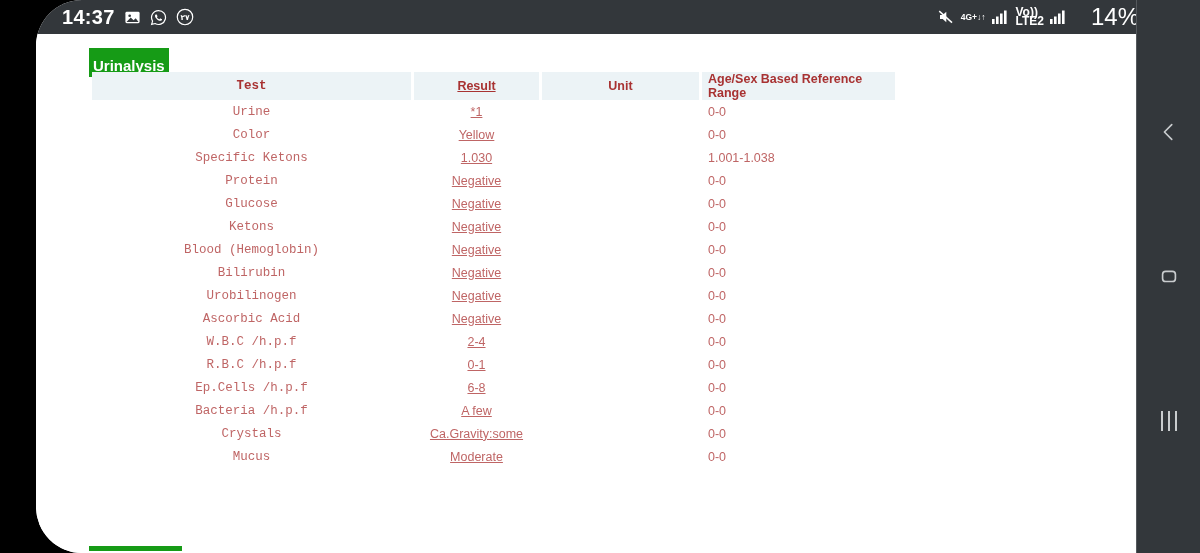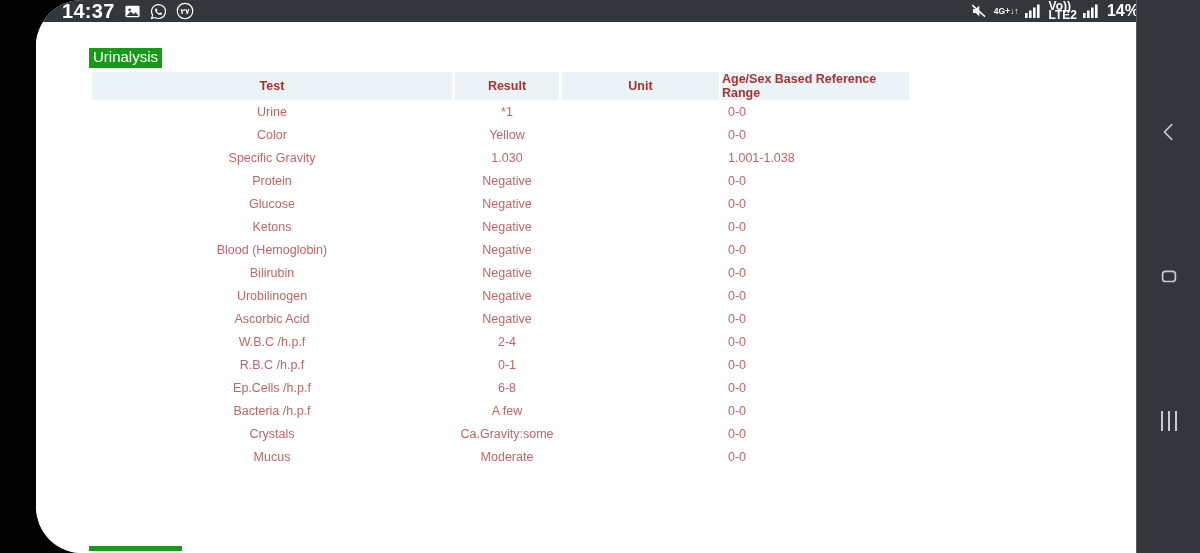--- a/index.html
+++ b/index.html
@@ -22,21 +22,21 @@
     border-bottom-left-radius: 46px;
     overflow: hidden;
     background: #ffffff;
   }
 
   
   #status-bar {
     position: absolute;
     left: 0; top: 0;
     width: 1164px;
-    height: 22px;
+    height: 34px;
     background: #33373b;
     color: #ffffff;
     display: flex;
     align-items: center;
     justify-content: space-between;
     padding: 0 8px 0 26px;
     box-sizing: border-box;
   }
   #status-left {
     display: flex;
@@ -67,45 +67,45 @@
   }
   .volte {
     display: flex;
     flex-direction: column;
     align-items: flex-start;
     font-size: 12px;
     font-weight: bold;
     line-height: 9px;
   }
   .battery-pct {
-    font-size: 16px;
-    font-weight: bold;
+    font-size: 24px;
+    font-weight: normal;
     line-height: 1;
-    margin-left: 0;
+    margin-left: 17px;
   }
 
   
   #content {
     position: absolute;
     left: 0;
     top: 34px;
     width: 1100px;
     height: 519px;
     background: #ffffff;
   }
 
   #section-title {
     position: absolute;
     left: 53px;
     top: 14px;
     background: #169b16;
     color: #ffffff;
     font-size: 15px;
-    font-weight: normal;
-    padding: 1px 4px 3px 4px;
+    font-weight: bold;
+    padding: 10px 4px 3px 4px;
     line-height: 16px;
   }
 
   
   #result-table {
     position: absolute;
     left: 53px;
     top: 38px;
     width: 777px;
     border-collapse: separate;
@@ -115,34 +115,34 @@
   #result-table th {
     background: #ecf3f6;
     color: #a83232;
     font-size: 12.5px;
     font-weight: bold;
     height: 19px;
     padding: 0;
     text-align: center;
     vertical-align: middle;
   }
-  #result-table th.col-range { text-align: left; }
+  #result-table th.col-range { text-align: left; padding-left: 6px; }
   #result-table td {
     color: #bf6565;
     font-size: 12.5px;
     height: 23px;
     padding: 0;
     text-align: center;
     vertical-align: middle;
     font-weight: normal;
   }
   #result-table td.col-range { text-align: left; padding-left: 6px; }
 
-  .col-test  { width: 360px; }
-  .col-result{ width: 104px; }
+  .col-test  { width: 319px; font-family: Liberation Mono, monospace; }
+  .col-result{ width: 125px; text-decoration: underline; }
   .col-unit  { width: 157px; margin-left: 29px; }
   .col-range { width: 187px; }
 
   #next-section-bar {
     position: absolute;
     left: 53px;
     top: 512px;
     width: 93px;
     height: 5px;
     background: #169b16;
@@ -284,21 +284,21 @@
             <td class="col-unit"></td>
             <td class="col-range">0-0</td>
           </tr>
           <tr>
             <td class="col-test">Color</td>
             <td class="col-result">Yellow</td>
             <td class="col-unit"></td>
             <td class="col-range">0-0</td>
           </tr>
           <tr>
-            <td class="col-test">Specific Gravity</td>
+            <td class="col-test">Specific Ketons</td>
             <td class="col-result">1.030</td>
             <td class="col-unit"></td>
             <td class="col-range">1.001-1.038</td>
           </tr>
           <tr>
             <td class="col-test">Protein</td>
             <td class="col-result">Negative</td>
             <td class="col-unit"></td>
             <td class="col-range">0-0</td>
           </tr>

